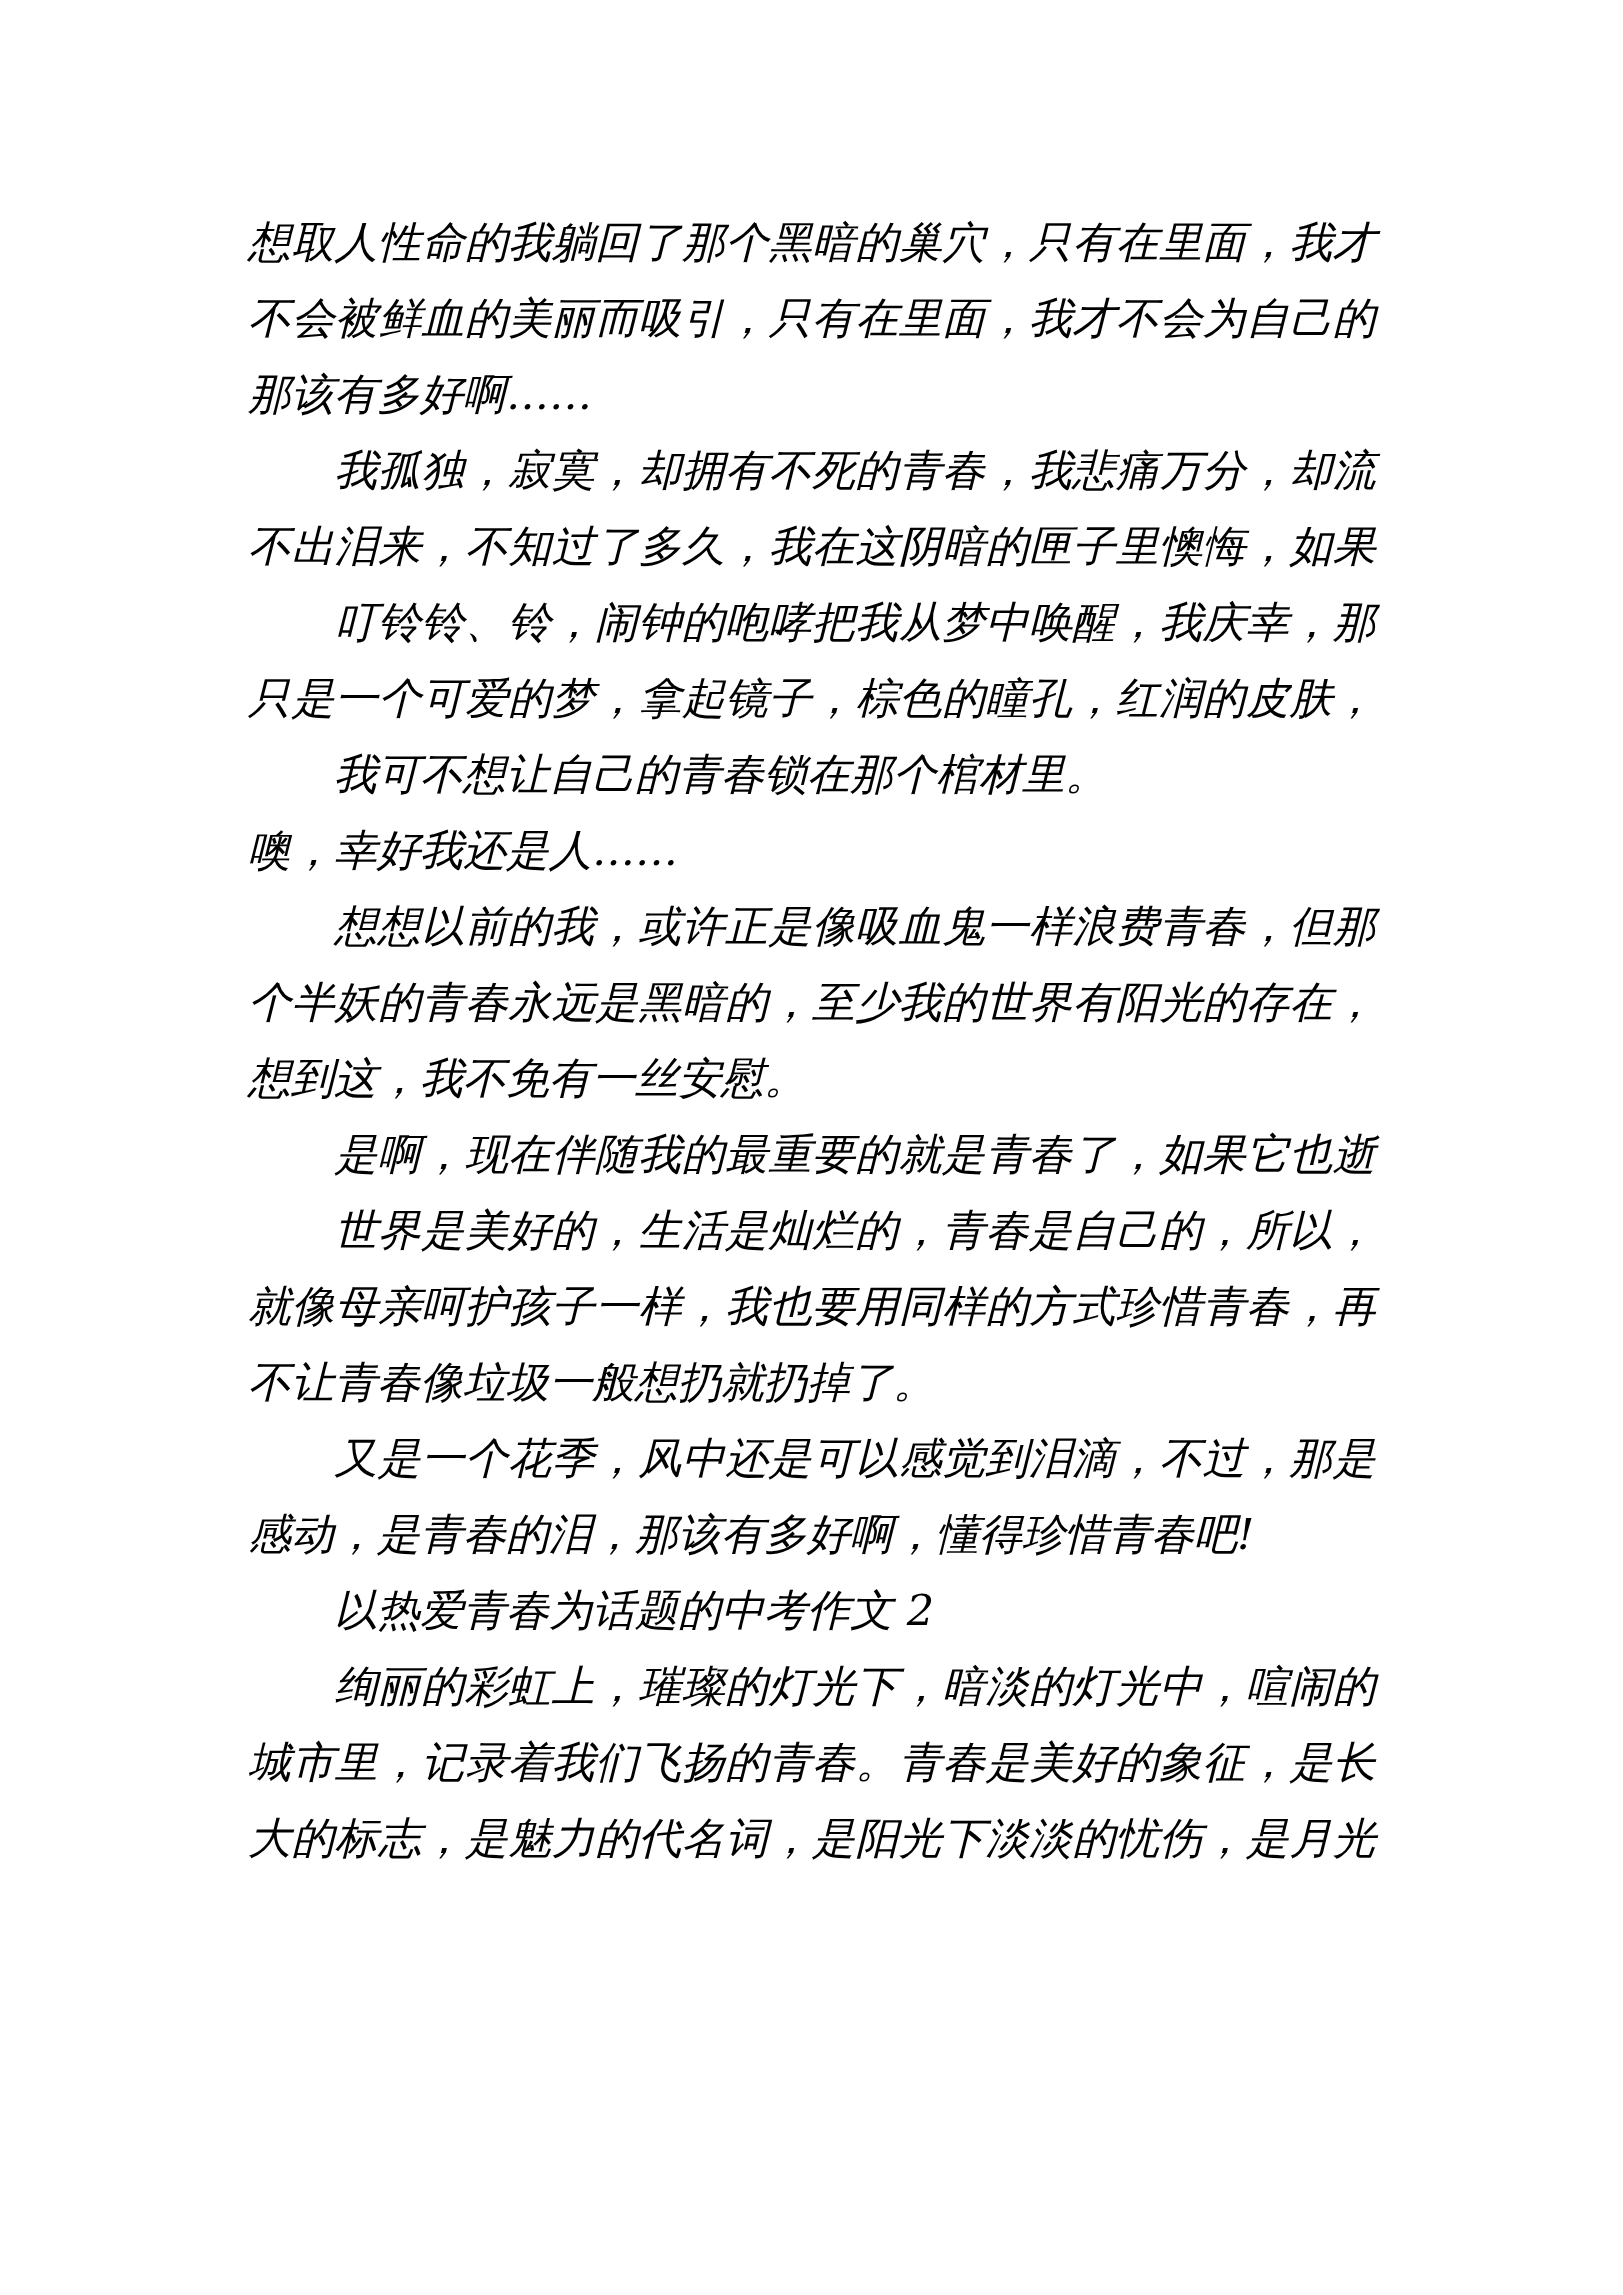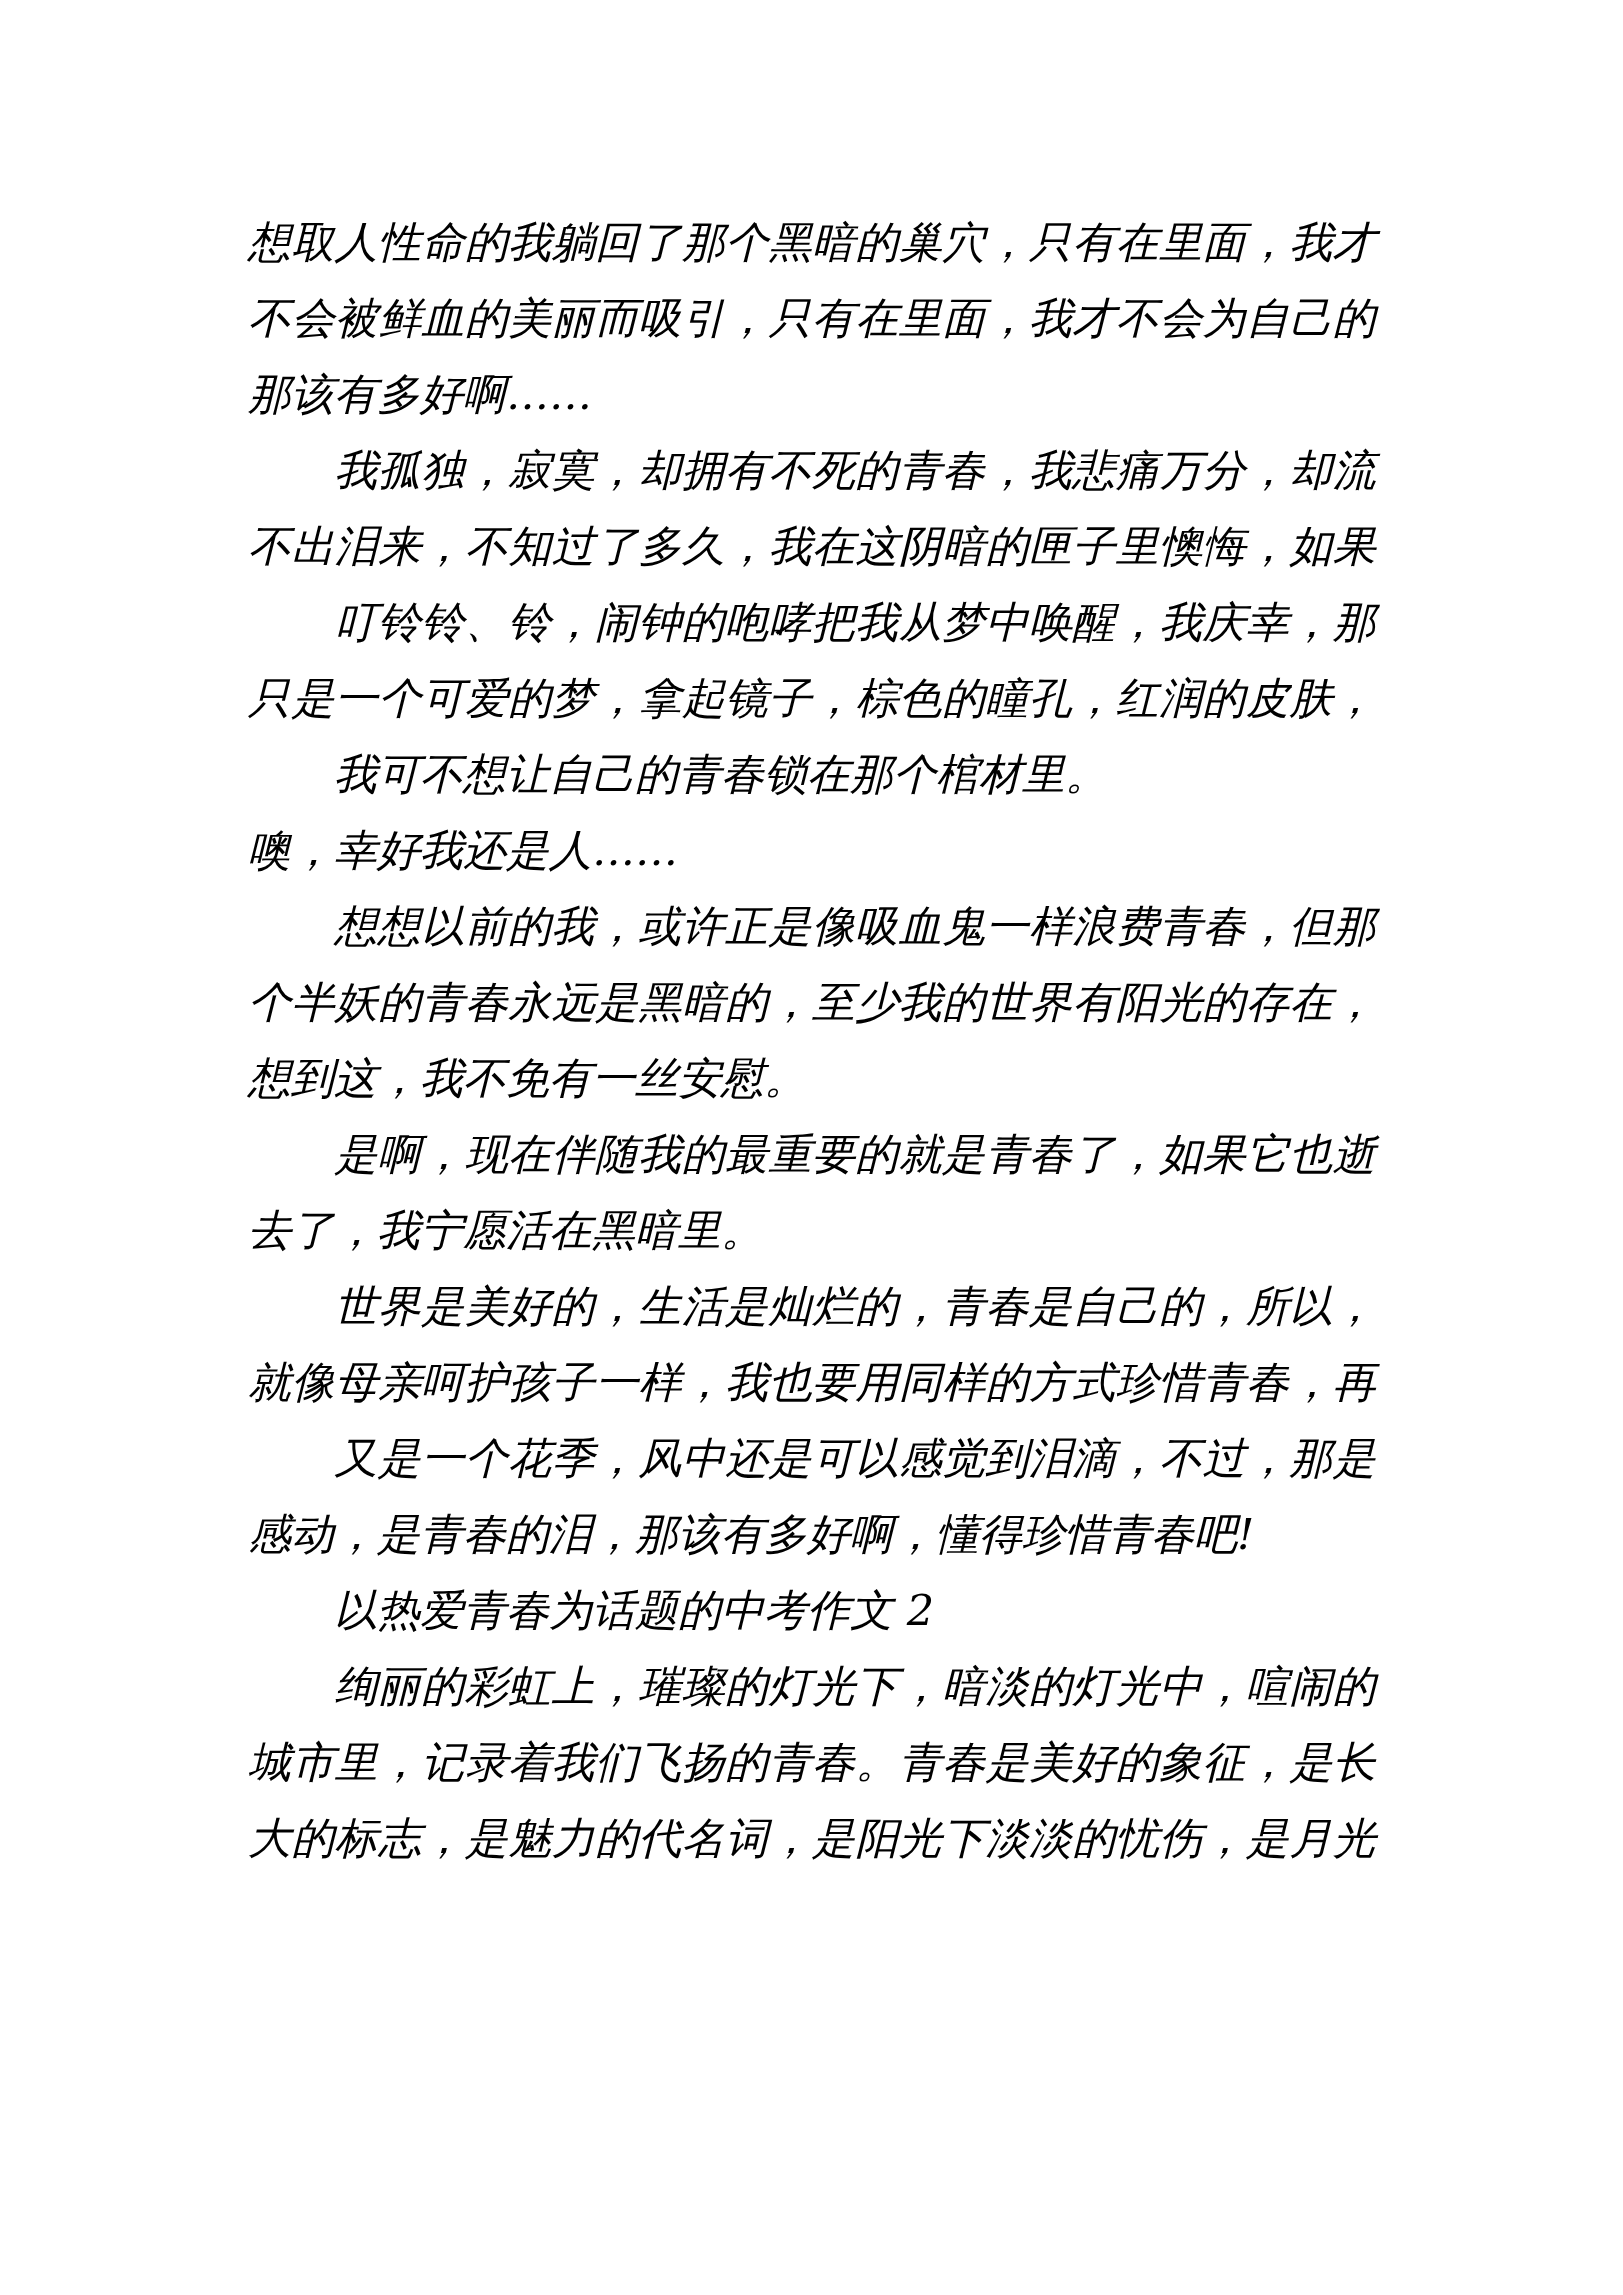--- a/index.html
+++ b/index.html
@@ -63,23 +63,23 @@
     <div class="line fill indent"><span>我</span><span>孤</span><span>独</span><span>，</span><span>寂</span><span>寞</span><span>，</span><span>却</span><span>拥</span><span>有</span><span>不</span><span>死</span><span>的</span><span>青</span><span>春</span><span>，</span><span>我</span><span>悲</span><span>痛</span><span>万</span><span>分</span><span>，</span><span>却</span><span>流</span></div>
     <div class="line fill"><span>不</span><span>出</span><span>泪</span><span>来</span><span>，</span><span>不</span><span>知</span><span>过</span><span>了</span><span>多</span><span>久</span><span>，</span><span>我</span><span>在</span><span>这</span><span>阴</span><span>暗</span><span>的</span><span>匣</span><span>子</span><span>里</span><span>懊</span><span>悔</span><span>，</span><span>如</span><span>果</span></div>
     <div class="line fill indent"><span>叮</span><span>铃</span><span>铃</span><span>、</span><span>铃</span><span>，</span><span>闹</span><span>钟</span><span>的</span><span>咆</span><span>哮</span><span>把</span><span>我</span><span>从</span><span>梦</span><span>中</span><span>唤</span><span>醒</span><span>，</span><span>我</span><span>庆</span><span>幸</span><span>，</span><span>那</span></div>
     <div class="line fill"><span>只</span><span>是</span><span>一</span><span>个</span><span>可</span><span>爱</span><span>的</span><span>梦</span><span>，</span><span>拿</span><span>起</span><span>镜</span><span>子</span><span>，</span><span>棕</span><span>色</span><span>的</span><span>瞳</span><span>孔</span><span>，</span><span>红</span><span>润</span><span>的</span><span>皮</span><span>肤</span><span>，</span></div>
     <div class="line indent">我可不想让自己的青春锁在那个棺材里。</div>
     <div class="line">噢，幸好我还是人……</div>
     <div class="line fill indent"><span>想</span><span>想</span><span>以</span><span>前</span><span>的</span><span>我</span><span>，</span><span>或</span><span>许</span><span>正</span><span>是</span><span>像</span><span>吸</span><span>血</span><span>鬼</span><span>一</span><span>样</span><span>浪</span><span>费</span><span>青</span><span>春</span><span>，</span><span>但</span><span>那</span></div>
     <div class="line fill"><span>个</span><span>半</span><span>妖</span><span>的</span><span>青</span><span>春</span><span>永</span><span>远</span><span>是</span><span>黑</span><span>暗</span><span>的</span><span>，</span><span>至</span><span>少</span><span>我</span><span>的</span><span>世</span><span>界</span><span>有</span><span>阳</span><span>光</span><span>的</span><span>存</span><span>在</span><span>，</span></div>
     <div class="line">想到这，我不免有一丝安慰。</div>
     <div class="line fill indent"><span>是</span><span>啊</span><span>，</span><span>现</span><span>在</span><span>伴</span><span>随</span><span>我</span><span>的</span><span>最</span><span>重</span><span>要</span><span>的</span><span>就</span><span>是</span><span>青</span><span>春</span><span>了</span><span>，</span><span>如</span><span>果</span><span>它</span><span>也</span><span>逝</span></div>
-    <div class="line">去了，我宁愿活在黑暗里。</div>
     <div class="line fill indent"><span>世</span><span>界</span><span>是</span><span>美</span><span>好</span><span>的</span><span>，</span><span>生</span><span>活</span><span>是</span><span>灿</span><span>烂</span><span>的</span><span>，</span><span>青</span><span>春</span><span>是</span><span>自</span><span>己</span><span>的</span><span>，</span><span>所</span><span>以</span><span>，</span></div>
     <div class="line fill"><span>就</span><span>像</span><span>母</span><span>亲</span><span>呵</span><span>护</span><span>孩</span><span>子</span><span>一</span><span>样</span><span>，</span><span>我</span><span>也</span><span>要</span><span>用</span><span>同</span><span>样</span><span>的</span><span>方</span><span>式</span><span>珍</span><span>惜</span><span>青</span><span>春</span><span>，</span><span>再</span></div>
+    <div class="line">不让青春像垃圾一般想扔就扔掉了。</div>
     <div class="line fill indent"><span>又</span><span>是</span><span>一</span><span>个</span><span>花</span><span>季</span><span>，</span><span>风</span><span>中</span><span>还</span><span>是</span><span>可</span><span>以</span><span>感</span><span>觉</span><span>到</span><span>泪</span><span>滴</span><span>，</span><span>不</span><span>过</span><span>，</span><span>那</span><span>是</span></div>
     <div class="line">感动，是青春的泪，那该有多好啊，懂得珍惜青春吧!</div>
     <div class="line indent">以热爱青春为话题的中考作文 2</div>
     <div class="line fill indent"><span>绚</span><span>丽</span><span>的</span><span>彩</span><span>虹</span><span>上</span><span>，</span><span>璀</span><span>璨</span><span>的</span><span>灯</span><span>光</span><span>下</span><span>，</span><span>暗</span><span>淡</span><span>的</span><span>灯</span><span>光</span><span>中</span><span>，</span><span>喧</span><span>闹</span><span>的</span></div>
     <div class="line fill"><span>城</span><span>市</span><span>里</span><span>，</span><span>记</span><span>录</span><span>着</span><span>我</span><span>们</span><span>飞</span><span>扬</span><span>的</span><span>青</span><span>春</span><span>。</span><span>青</span><span>春</span><span>是</span><span>美</span><span>好</span><span>的</span><span>象</span><span>征</span><span>，</span><span>是</span><span>长</span></div>
     <div class="line fill"><span>大</span><span>的</span><span>标</span><span>志</span><span>，</span><span>是</span><span>魅</span><span>力</span><span>的</span><span>代</span><span>名</span><span>词</span><span>，</span><span>是</span><span>阳</span><span>光</span><span>下</span><span>淡</span><span>淡</span><span>的</span><span>忧</span><span>伤</span><span>，</span><span>是</span><span>月</span><span>光</span></div>
   </div>
 </div>
 
 

